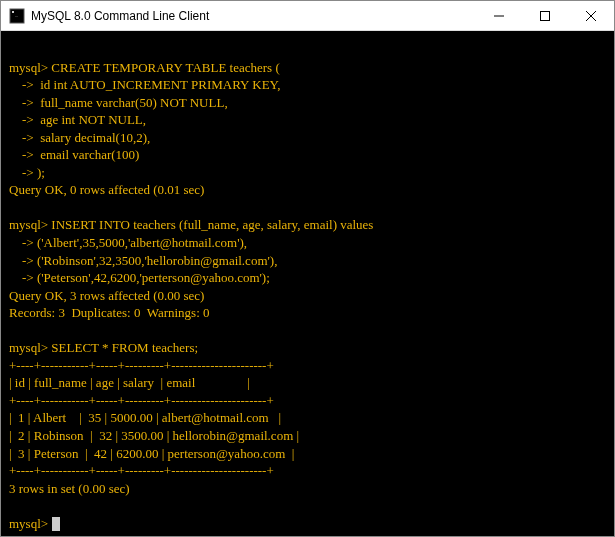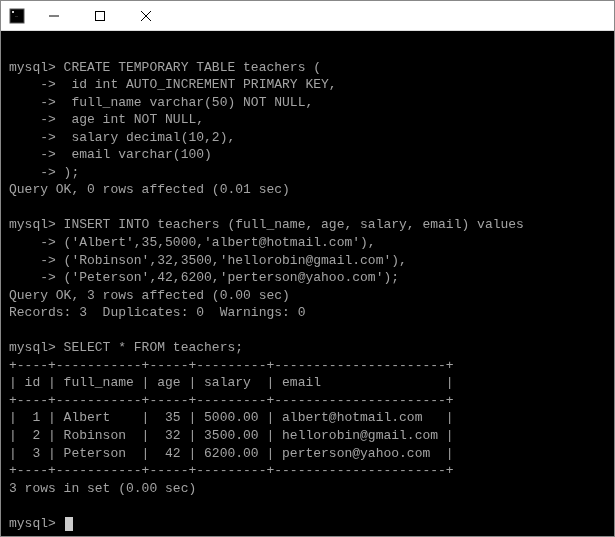--- a/index.html
+++ b/index.html
@@ -48,22 +48,22 @@
       height: 100%;
       display: flex;
       align-items: center;
       justify-content: center;
       font-size: 10px;
       color: #000;
       cursor: pointer;
     }
     .terminal {
       background: #000;
-      color: #a3a3a3;
-      font-family: Liberation Mono, monospace;
+      color: #eab308;
+      font-family: Liberation Serif, serif;
       font-size: 13px;
       line-height: 1.35;
       padding: 10px 8px 8px 8px;
       height: calc(100% - 30px);
       white-space: pre;
       overflow: hidden;
     }
     .cursor {
       display: inline-block;
       width: 8px;
@@ -77,20 +77,21 @@
 <body>
 
 <div class="titlebar">
   <span class="titlebar-icon">
     <svg viewBox="0 0 16 16">
       <rect x="1" y="1" width="14" height="14" fill="#000" stroke="#555" stroke-width="1"></rect>
       <rect x="3" y="3" width="2" height="2" fill="#ccc"></rect>
       <text x="6" y="7" font-size="5" fill="#ccc" font-family="monospace">_</text>
     </svg>
   </span>
+  <span class="titlebar-title">MySQL 8.0 Command Line Client</span>
   <div class="titlebar-controls">
     <div class="titlebar-btn">
       <svg width="10" height="10" viewBox="0 0 10 10">
           <line x1="0" y1="5" x2="10" y2="5" stroke="#000" stroke-width="1"></line>
         </svg>
     </div>
     <div class="titlebar-btn">
       <svg width="10" height="10" viewBox="0 0 10 10">
           <rect x="0.5" y="0.5" width="9" height="9" fill="none" stroke="#000" stroke-width="1"></rect>
         </svg>

